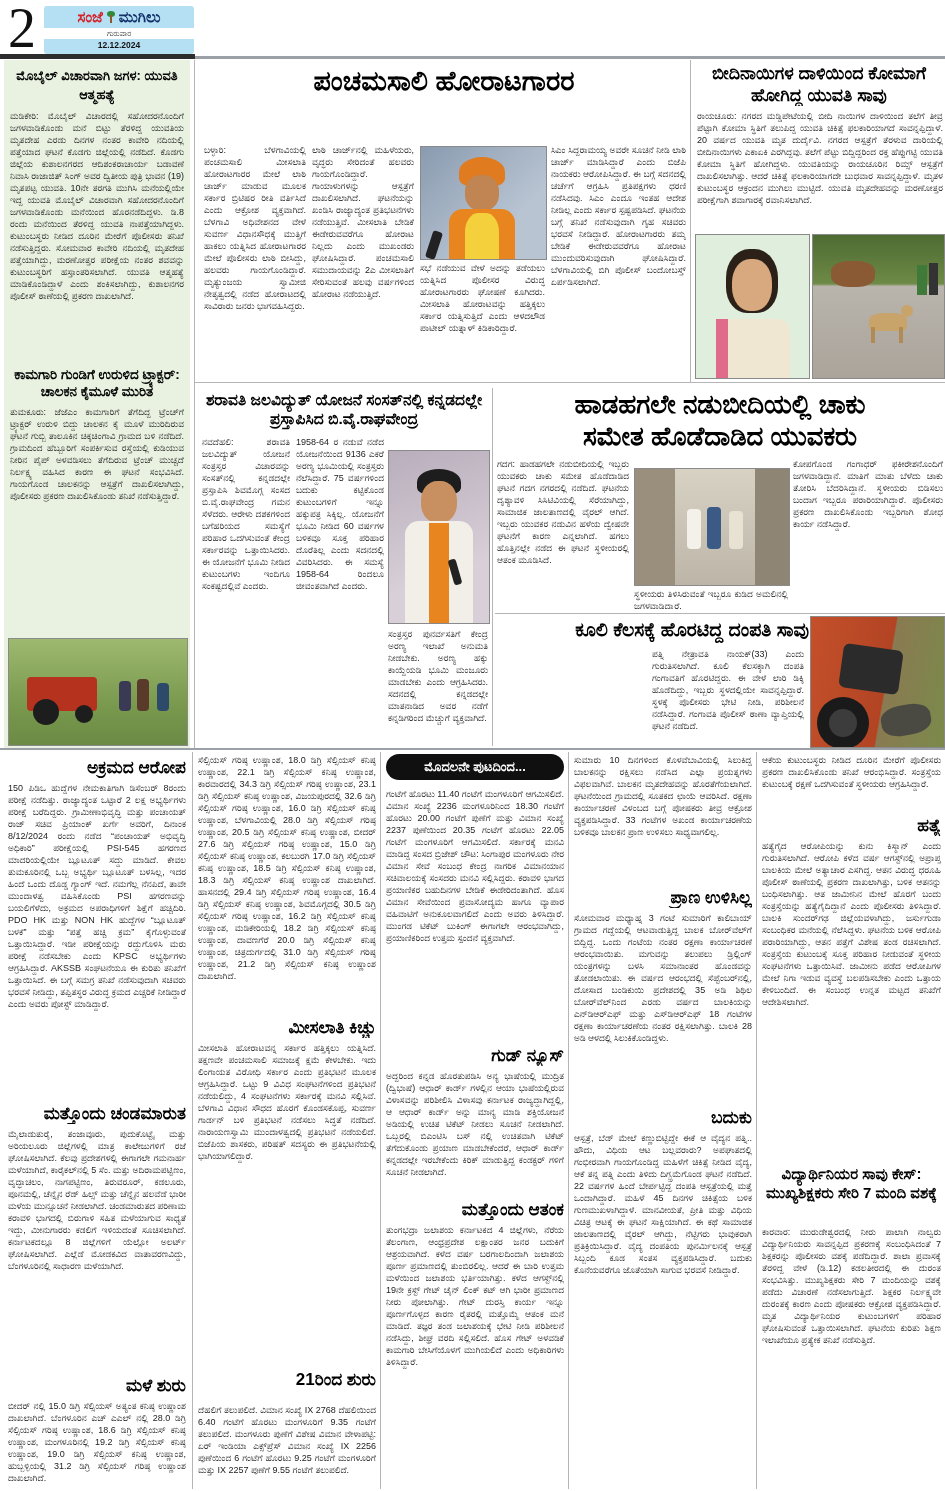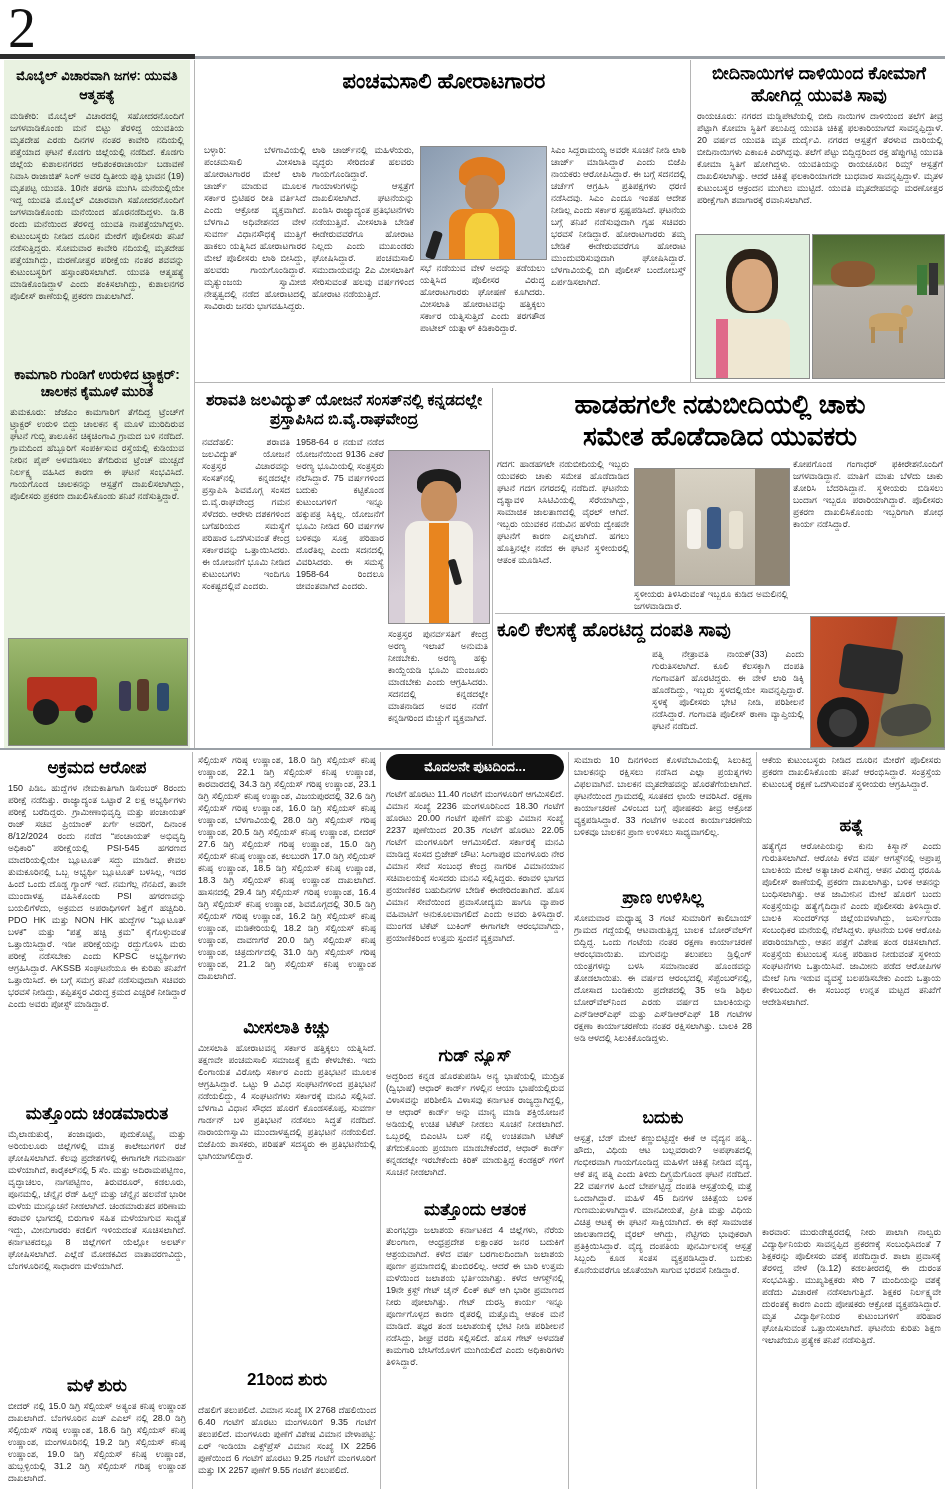--- a/index.html
+++ b/index.html
@@ -1,22 +1,22 @@
 <!DOCTYPE html>
 <html><head>
 <meta charset="utf-8">
 <style>
   html,body{margin:0;padding:0;background:#e8e8e8;}
   .page{position:relative;width:945px;height:1491px;background:#ffffff;
         font-family:"Liberation Sans", sans-serif;overflow:hidden;margin:0 auto;}
   .abs{position:absolute;}
   .hl{font-weight:bold;color:#000;text-align:center;overflow:hidden;}
-  .hl-left{font-weight:bold;color:#000;text-align:left;overflow:hidden;}
+  .hl-left{font-weight:bold;color:#000;text-align:right;overflow:hidden;}
   .body-txt{font-size:9px;line-height:12px;text-align:justify;color:#1c1c1c;overflow:hidden;}
-  .sec-title{font-weight:bold;font-size:17px;line-height:20px;color:#000;text-align:center;overflow:hidden;}
+  .sec-title{font-weight:bold;font-size:17px;line-height:20px;color:#000;text-align:right;overflow:hidden;}
   .banner{background:#101010;color:#ffffff;font-weight:bold;font-size:13px;line-height:26px;text-align:center;overflow:hidden;border-radius:13px;}
   .vline{position:absolute;width:1px;background:#b5b5b5;}
   .hline{position:absolute;height:1px;background:#b5b5b5;}
   .photo{position:absolute;border:1px solid #8a8a8a;overflow:hidden;}
   .greencol{position:absolute;background:#e9f2e1;}
   .masthead{position:absolute;background:#b5e0f4;border-radius:3px;overflow:hidden;}
   .mast-row{display:flex;align-items:center;justify-content:center;gap:3px;height:22px;}
   .mast-red{color:#d42127;font-weight:bold;font-size:15px;}
   .mast-blue{color:#13306b;font-weight:bold;font-size:15px;}
   .mast-daybar{background:#ffffff;text-align:center;font-size:7.5px;line-height:11px;color:#333;}
@@ -26,20 +26,29 @@
   .palm::after{content:"";position:absolute;left:4px;top:4px;width:2px;height:8px;background:#8a5a2b;}
   .pageno{font-family:"Liberation Serif", serif;font-size:56px;line-height:56px;color:#111;}
 </style>
 </head>
 <body>
 
 <div class="page">
 
   <div class="abs pageno" style="left:8px;top:0px;">2</div>
 
+  <div class="masthead" style="left:44px;top:6px;width:150px;height:48px;">
+    <div class="mast-row">
+      <span class="mast-red">ಸಂಜೆ</span>
+      <span class="palm"></span>
+      <span class="mast-blue">ಮುಗಿಲು</span>
+    </div>
+    <div class="mast-daybar">ಗುರುವಾರ</div>
+    <div class="mast-date">12.12.2024</div>
+  </div>
 
   <div class="abs" style="left:0;top:54px;width:195px;height:5px;background:#2d2d2d;"></div>
   <div class="abs" style="left:195px;top:56px;width:750px;height:3px;background:#9aa0a6;"></div>
 
   <div class="vline" style="left:194px;top:60px;height:688px;"></div>
   <div class="vline" style="left:690px;top:60px;height:322px;"></div>
   <div class="vline" style="left:492px;top:388px;height:358px;"></div>
   <div class="hline" style="left:195px;top:382px;width:750px;"></div>
   <div class="hline" style="left:495px;top:613px;width:450px;"></div>
   <div class="abs" style="left:0;top:748px;width:945px;height:2px;background:#9aa0a6;"></div>
@@ -58,33 +67,33 @@
 
   <div class="photo" style="left:8px;top:638px;width:178px;height:106px;background:linear-gradient(#9db96f,#7a9a4f 60%,#6b8a44);">
     <div style="position:absolute;left:18px;top:38px;width:70px;height:34px;background:#b5321f;border-radius:4px;"></div>
     <div style="position:absolute;left:24px;top:60px;width:26px;height:26px;background:#1d1d1d;border-radius:50%;"></div>
     <div style="position:absolute;left:66px;top:66px;width:18px;height:18px;background:#1d1d1d;border-radius:50%;"></div>
     <div style="position:absolute;left:110px;top:42px;width:12px;height:30px;background:#3a3a55;border-radius:4px;"></div>
     <div style="position:absolute;left:128px;top:40px;width:12px;height:32px;background:#5a3a2a;border-radius:4px;"></div>
     <div style="position:absolute;left:148px;top:44px;width:12px;height:28px;background:#2e4a6b;border-radius:4px;"></div>
   </div>
 
-  <div class="abs hl" style="left:200px;top:62px;width:488px;font-size:21px;line-height:38px;height:78px;">
+  <div class="abs hl" style="left:200px;top:62px;width:488px;font-size:27px;line-height:38px;height:78px;">
     <div>ಪಂಚಮಸಾಲಿ ಹೋರಾಟಗಾರರ</div>
   </div>
   <div class="abs body-txt" style="left:204px;top:144px;width:102px;height:236px;">ಬಳ್ಳಾರಿ: ಬೆಳಗಾವಿಯಲ್ಲಿ ಪಂಚಮಸಾಲಿ ಮೀಸಲಾತಿ ಹೋರಾಟಗಾರರ ಮೇಲೆ ಲಾಠಿ ಚಾರ್ಜ್ ಮಾಡುವ ಮೂಲಕ ಸರ್ಕಾರ ಬ್ರಿಟಿಷರ ರೀತಿ ವರ್ತಿಸಿದೆ ಎಂದು ಆಕ್ರೋಶ ವ್ಯಕ್ತವಾಗಿದೆ. ಬೆಳಗಾವಿ ಅಧಿವೇಶನದ ವೇಳೆ ಸುವರ್ಣ ವಿಧಾನಸೌಧಕ್ಕೆ ಮುತ್ತಿಗೆ ಹಾಕಲು ಯತ್ನಿಸಿದ ಹೋರಾಟಗಾರರ ಮೇಲೆ ಪೊಲೀಸರು ಲಾಠಿ ಬೀಸಿದ್ದು, ಹಲವರು ಗಾಯಗೊಂಡಿದ್ದಾರೆ. ಮೃತ್ಯುಂಜಯ ಸ್ವಾಮೀಜಿ ನೇತೃತ್ವದಲ್ಲಿ ನಡೆದ ಹೋರಾಟದಲ್ಲಿ ಸಾವಿರಾರು ಜನರು ಭಾಗವಹಿಸಿದ್ದರು.</div>
   <div class="abs body-txt" style="left:312px;top:144px;width:102px;height:236px;">ಲಾಠಿ ಚಾರ್ಜ್‌ನಲ್ಲಿ ಮಹಿಳೆಯರು, ವೃದ್ಧರು ಸೇರಿದಂತೆ ಹಲವರು ಗಾಯಗೊಂಡಿದ್ದಾರೆ. ಗಾಯಾಳುಗಳನ್ನು ಆಸ್ಪತ್ರೆಗೆ ದಾಖಲಿಸಲಾಗಿದೆ. ಘಟನೆಯನ್ನು ಖಂಡಿಸಿ ರಾಜ್ಯಾದ್ಯಂತ ಪ್ರತಿಭಟನೆಗಳು ನಡೆಯುತ್ತಿವೆ. ಮೀಸಲಾತಿ ಬೇಡಿಕೆ ಈಡೇರುವವರೆಗೂ ಹೋರಾಟ ನಿಲ್ಲದು ಎಂದು ಮುಖಂಡರು ಘೋಷಿಸಿದ್ದಾರೆ. ಪಂಚಮಸಾಲಿ ಸಮುದಾಯವನ್ನು 2ಎ ಮೀಸಲಾತಿಗೆ ಸೇರಿಸುವಂತೆ ಹಲವು ವರ್ಷಗಳಿಂದ ಹೋರಾಟ ನಡೆಯುತ್ತಿದೆ.</div>
   <div class="photo" style="left:420px;top:146px;width:125px;height:112px;background:linear-gradient(135deg,#8a9bb0,#b8c4d2 70%);">
     <div style="position:absolute;left:38px;top:10px;width:46px;height:30px;background:#e07b1f;border-radius:50% 50% 30% 30%;"></div>
     <div style="position:absolute;left:44px;top:28px;width:34px;height:36px;background:#c08552;border-radius:45%;"></div>
     <div style="position:absolute;left:28px;top:62px;width:66px;height:50px;background:#e8851f;border-radius:14px 14px 0 0;"></div>
     <div style="position:absolute;left:44px;top:66px;width:34px;height:46px;background:#f4d03c;border-radius:40% 40% 0 0;"></div>
     <div style="position:absolute;left:8px;top:84px;width:10px;height:28px;background:#222;border-radius:3px;transform:rotate(18deg);"></div>
   </div>
-  <div class="abs body-txt" style="left:420px;top:262px;width:125px;height:118px;">ಸಭೆ ನಡೆಯುವ ವೇಳೆ ಅದನ್ನು ತಡೆಯಲು ಯತ್ನಿಸಿದ ಪೊಲೀಸರ ವಿರುದ್ಧ ಹೋರಾಟಗಾರರು ಘೋಷಣೆ ಕೂಗಿದರು. ಮೀಸಲಾತಿ ಹೋರಾಟವನ್ನು ಹತ್ತಿಕ್ಕಲು ಸರ್ಕಾರ ಯತ್ನಿಸುತ್ತಿದೆ ಎಂದು ತರಗತೌಡ ಪಾಟೀಲ್ ಯತ್ನಾಳ್ ಕಿಡಿಕಾರಿದ್ದಾರೆ.</div>
+  <div class="abs body-txt" style="left:420px;top:262px;width:125px;height:118px;">ಸಭೆ ನಡೆಯುವ ವೇಳೆ ಅದನ್ನು ತಡೆಯಲು ಯತ್ನಿಸಿದ ಪೊಲೀಸರ ವಿರುದ್ಧ ಹೋರಾಟಗಾರರು ಘೋಷಣೆ ಕೂಗಿದರು. ಮೀಸಲಾತಿ ಹೋರಾಟವನ್ನು ಹತ್ತಿಕ್ಕಲು ಸರ್ಕಾರ ಯತ್ನಿಸುತ್ತಿದೆ ಎಂದು ಆಳದಲೌಡ ಪಾಟೀಲ್ ಯತ್ನಾಳ್ ಕಿಡಿಕಾರಿದ್ದಾರೆ.</div>
   <div class="abs body-txt" style="left:551px;top:144px;width:135px;height:236px;">ಸಿಎಂ ಸಿದ್ದರಾಮಯ್ಯ ಅವರೇ ಸೂಚನೆ ನೀಡಿ ಲಾಠಿ ಚಾರ್ಜ್ ಮಾಡಿಸಿದ್ದಾರೆ ಎಂದು ಬಿಜೆಪಿ ನಾಯಕರು ಆರೋಪಿಸಿದ್ದಾರೆ. ಈ ಬಗ್ಗೆ ಸದನದಲ್ಲಿ ಚರ್ಚೆಗೆ ಆಗ್ರಹಿಸಿ ಪ್ರತಿಪಕ್ಷಗಳು ಧರಣಿ ನಡೆಸಿದವು. ಸಿಎಂ ಎಂದೂ ಇಂತಹ ಆದೇಶ ನೀಡಿಲ್ಲ ಎಂದು ಸರ್ಕಾರ ಸ್ಪಷ್ಟಪಡಿಸಿದೆ. ಘಟನೆಯ ಬಗ್ಗೆ ತನಿಖೆ ನಡೆಸುವುದಾಗಿ ಗೃಹ ಸಚಿವರು ಭರವಸೆ ನೀಡಿದ್ದಾರೆ. ಹೋರಾಟಗಾರರು ತಮ್ಮ ಬೇಡಿಕೆ ಈಡೇರುವವರೆಗೂ ಹೋರಾಟ ಮುಂದುವರಿಸುವುದಾಗಿ ಘೋಷಿಸಿದ್ದಾರೆ. ಬೆಳಗಾವಿಯಲ್ಲಿ ಬಿಗಿ ಪೊಲೀಸ್ ಬಂದೋಬಸ್ತ್ ಏರ್ಪಡಿಸಲಾಗಿದೆ.</div>
 
   <div class="abs hl" style="left:695px;top:62px;width:248px;font-size:17.5px;line-height:22px;height:44px;">ಬೀದಿನಾಯಿಗಳ ದಾಳಿಯಿಂದ ಕೋಮಾಗೆ ಹೋಗಿದ್ದ ಯುವತಿ ಸಾವು</div>
   <div class="abs body-txt" style="left:697px;top:110px;width:246px;height:122px;">ರಾಯಚೂರು: ನಗರದ ಮಡ್ಡಿಪೇಟೆಯಲ್ಲಿ ಬೀದಿ ನಾಯಿಗಳ ದಾಳಿಯಿಂದ ತಲೆಗೆ ತೀವ್ರ ಪೆಟ್ಟಾಗಿ ಕೋಮಾ ಸ್ಥಿತಿಗೆ ತಲುಪಿದ್ದ ಯುವತಿ ಚಿಕಿತ್ಸೆ ಫಲಕಾರಿಯಾಗದೆ ಸಾವನ್ನಪ್ಪಿದ್ದಾಳೆ. 20 ವರ್ಷದ ಯುವತಿ ಮೃತ ದುರ್ದೈವಿ. ನಗರದ ಆಸ್ಪತ್ರೆಗೆ ತೆರಳುವ ದಾರಿಯಲ್ಲಿ ಬೀದಿನಾಯಿಗಳು ಎಕಾಏಕಿ ಎರಗಿದ್ದವು. ತಲೆಗೆ ಪೆಟ್ಟು ಬಿದ್ದಿದ್ದರಿಂದ ರಕ್ತ ಹೆಪ್ಪುಗಟ್ಟಿ ಯುವತಿ ಕೋಮಾ ಸ್ಥಿತಿಗೆ ಹೋಗಿದ್ದಳು. ಯುವತಿಯನ್ನು ರಾಯಚೂರಿನ ರಿಮ್ಸ್ ಆಸ್ಪತ್ರೆಗೆ ದಾಖಲಿಸಲಾಗಿತ್ತು. ಆದರೆ ಚಿಕಿತ್ಸೆ ಫಲಕಾರಿಯಾಗದೇ ಬುಧವಾರ ಸಾವನ್ನಪ್ಪಿದ್ದಾಳೆ. ಮೃತಳ ಕುಟುಂಬಸ್ಥರ ಆಕ್ರಂದನ ಮುಗಿಲು ಮುಟ್ಟಿದೆ. ಯುವತಿ ಮೃತದೇಹವನ್ನು ಮರಣೋತ್ತರ ಪರೀಕ್ಷೆಗಾಗಿ ಶವಾಗಾರಕ್ಕೆ ರವಾನಿಸಲಾಗಿದೆ.</div>
   <div class="photo" style="left:695px;top:234px;width:113px;height:143px;background:#dfeedd;">
     <div style="position:absolute;left:30px;top:14px;width:52px;height:64px;background:#2b2118;border-radius:45% 45% 40% 40%;"></div>
     <div style="position:absolute;left:36px;top:24px;width:40px;height:52px;background:#d8a87f;border-radius:45%;"></div>
     <div style="position:absolute;left:20px;top:84px;width:74px;height:60px;background:#efe7d2;border-radius:12px 12px 0 0;"></div>
     <div style="position:absolute;left:20px;top:84px;width:12px;height:60px;background:#e06a8a;"></div>
   </div>
@@ -156,15 +165,16 @@
 
   <div class="abs body-txt" style="left:574px;top:754px;width:178px;height:130px;">ಸುಮಾರು 10 ದಿನಗಳಿಂದ ಕೊಳವೆಬಾವಿಯಲ್ಲಿ ಸಿಲುಕಿದ್ದ ಬಾಲಕನನ್ನು ರಕ್ಷಿಸಲು ನಡೆಸಿದ ಎಲ್ಲಾ ಪ್ರಯತ್ನಗಳು ವಿಫಲವಾಗಿವೆ. ಬಾಲಕನ ಮೃತದೇಹವನ್ನು ಹೊರತೆಗೆಯಲಾಗಿದೆ. ಘಟನೆಯಿಂದ ಗ್ರಾಮದಲ್ಲಿ ಸೂತಕದ ಛಾಯೆ ಆವರಿಸಿದೆ. ರಕ್ಷಣಾ ಕಾರ್ಯಾಚರಣೆ ವಿಳಂಬದ ಬಗ್ಗೆ ಪೋಷಕರು ತೀವ್ರ ಆಕ್ರೋಶ ವ್ಯಕ್ತಪಡಿಸಿದ್ದಾರೆ. 33 ಗಂಟೆಗಳ ಅಖಂಡ ಕಾರ್ಯಾಚರಣೆಯ ಬಳಿಕವೂ ಬಾಲಕನ ಪ್ರಾಣ ಉಳಿಸಲು ಸಾಧ್ಯವಾಗಲಿಲ್ಲ.</div>
   <div class="abs sec-title" style="left:574px;top:888px;width:178px;">ಪ್ರಾಣ ಉಳಿಸಿಲ್ಲ</div>
   <div class="abs body-txt" style="left:574px;top:912px;width:178px;height:192px;">ಸೋಮವಾರ ಮಧ್ಯಾಹ್ನ 3 ಗಂಟೆ ಸುಮಾರಿಗೆ ಕಾಲಿಬಾಯ್ ಗ್ರಾಮದ ಗದ್ದೆಯಲ್ಲಿ ಆಟವಾಡುತ್ತಿದ್ದ ಬಾಲಕ ಬೋರ್‌ವೆಲ್‌ಗೆ ಬಿದ್ದಿದ್ದ. ಒಂದು ಗಂಟೆಯ ನಂತರ ರಕ್ಷಣಾ ಕಾರ್ಯಾಚರಣೆ ಆರಂಭವಾಯಿತು. ಮಗುವನ್ನು ತಲುಪಲು ಡ್ರಿಲ್ಲಿಂಗ್ ಯಂತ್ರಗಳನ್ನು ಬಳಸಿ ಸಮಾನಾಂತರ ಹೊಂಡವನ್ನು ತೋಡಲಾಯಿತು. ಈ ವರ್ಷದ ಆರಂಭದಲ್ಲಿ ಸೆಪ್ಟೆಂಬರ್‌ನಲ್ಲಿ, ದೋಸಾದ ಬಂಡಿಕುಯಿ ಪ್ರದೇಶದಲ್ಲಿ 35 ಅಡಿ ಶಿಥಿಲ ಬೋರ್‌ವೆಲ್‌ನಿಂದ ಎರಡು ವರ್ಷದ ಬಾಲಕಿಯನ್ನು ಎನ್‌ಡಿಆರ್‌ಎಫ್ ಮತ್ತು ಎಸ್‌ಡಿಆರ್‌ಎಫ್ 18 ಗಂಟೆಗಳ ರಕ್ಷಣಾ ಕಾರ್ಯಾಚರಣೆಯ ನಂತರ ರಕ್ಷಿಸಲಾಗಿತ್ತು. ಬಾಲಕಿ 28 ಅಡಿ ಆಳದಲ್ಲಿ ಸಿಲುಕಿಕೊಂಡಿದ್ದಳು.</div>
   <div class="abs sec-title" style="left:574px;top:1108px;width:178px;">ಬದುಕು</div>
   <div class="abs body-txt" style="left:574px;top:1132px;width:178px;height:354px;">ಆಸ್ಪತ್ರೆ, ಬೆಡ್ ಮೇಲೆ ಕಣ್ಣುಬಿಟ್ಟಿದ್ದೇ ಈಕೆ ಆ ವೈದ್ಯನ ಪತ್ನಿ.. ಹೌದು, ವಿಧಿಯ ಆಟ ಬಲ್ಲವರಾರು? ಅಪಘಾತದಲ್ಲಿ ಗಂಭೀರವಾಗಿ ಗಾಯಗೊಂಡಿದ್ದ ಮಹಿಳೆಗೆ ಚಿಕಿತ್ಸೆ ನೀಡಿದ ವೈದ್ಯ, ಆಕೆ ತನ್ನ ಪತ್ನಿ ಎಂದು ತಿಳಿದು ದಿಗ್ಭ್ರಮೆಗೊಂಡ ಘಟನೆ ನಡೆದಿದೆ. 22 ವರ್ಷಗಳ ಹಿಂದೆ ಬೇರ್ಪಟ್ಟಿದ್ದ ದಂಪತಿ ಆಸ್ಪತ್ರೆಯಲ್ಲಿ ಮತ್ತೆ ಒಂದಾಗಿದ್ದಾರೆ. ಮಹಿಳೆ 45 ದಿನಗಳ ಚಿಕಿತ್ಸೆಯ ಬಳಿಕ ಗುಣಮುಖಳಾಗಿದ್ದಾಳೆ. ಮಾನವೀಯತೆ, ಪ್ರೀತಿ ಮತ್ತು ವಿಧಿಯ ವಿಚಿತ್ರ ಆಟಕ್ಕೆ ಈ ಘಟನೆ ಸಾಕ್ಷಿಯಾಗಿದೆ. ಈ ಕಥೆ ಸಾಮಾಜಿಕ ಜಾಲತಾಣದಲ್ಲಿ ವೈರಲ್ ಆಗಿದ್ದು, ನೆಟ್ಟಿಗರು ಭಾವುಕರಾಗಿ ಪ್ರತಿಕ್ರಿಯಿಸಿದ್ದಾರೆ. ವೈದ್ಯ ದಂಪತಿಯ ಪುನರ್ಮಿಲನಕ್ಕೆ ಆಸ್ಪತ್ರೆ ಸಿಬ್ಬಂದಿ ಕೂಡ ಸಂತಸ ವ್ಯಕ್ತಪಡಿಸಿದ್ದಾರೆ. ಬದುಕು ಕೊನೆಯವರೆಗೂ ಜೊತೆಯಾಗಿ ಸಾಗುವ ಭರವಸೆ ನೀಡಿದ್ದಾರೆ.</div>
 
   <div class="abs body-txt" style="left:762px;top:754px;width:179px;height:58px;">ಆಕೆಯ ಕುಟುಂಬಸ್ಥರು ನೀಡಿದ ದೂರಿನ ಮೇರೆಗೆ ಪೊಲೀಸರು ಪ್ರಕರಣ ದಾಖಲಿಸಿಕೊಂಡು ತನಿಖೆ ಆರಂಭಿಸಿದ್ದಾರೆ. ಸಂತ್ರಸ್ತೆಯ ಕುಟುಂಬಕ್ಕೆ ರಕ್ಷಣೆ ಒದಗಿಸುವಂತೆ ಸ್ಥಳೀಯರು ಆಗ್ರಹಿಸಿದ್ದಾರೆ.</div>
   <div class="abs sec-title" style="left:762px;top:816px;width:179px;">ಹತ್ಯೆ</div>
   <div class="abs body-txt" style="left:762px;top:840px;width:179px;height:320px;">ಹತ್ಯೆಗೈದ ಆರೋಪಿಯನ್ನು ಕುನು ಕಿಸ್ಮಾನ್ ಎಂದು ಗುರುತಿಸಲಾಗಿದೆ. ಆರೋಪಿ ಕಳೆದ ವರ್ಷ ಆಗಸ್ಟ್‌ನಲ್ಲಿ ಅಪ್ರಾಪ್ತ ಬಾಲಕಿಯ ಮೇಲೆ ಅತ್ಯಾಚಾರ ಎಸಗಿದ್ದ. ಆತನ ವಿರುದ್ಧ ಧರೂಹಿ ಪೊಲೀಸ್ ಠಾಣೆಯಲ್ಲಿ ಪ್ರಕರಣ ದಾಖಲಾಗಿತ್ತು, ಬಳಿಕ ಆತನನ್ನು ಬಂಧಿಸಲಾಗಿತ್ತು. ಆತ ಜಾಮೀನಿನ ಮೇಲೆ ಹೊರಗೆ ಬಂದು ಸಂತ್ರಸ್ತೆಯನ್ನು ಹತ್ಯೆಗೈದಿದ್ದಾನೆ ಎಂದು ಪೊಲೀಸರು ತಿಳಿಸಿದ್ದಾರೆ. ಬಾಲಕಿ ಸುಂದರ್‌ಗಢ ಜಿಲ್ಲೆಯವಳಾಗಿದ್ದು, ಜರ್ಸುಗುಡಾ ಸಂಬಂಧಿಕರ ಮನೆಯಲ್ಲಿ ನೆಲೆಸಿದ್ದಳು. ಘಟನೆಯ ಬಳಿಕ ಆರೋಪಿ ಪರಾರಿಯಾಗಿದ್ದು, ಆತನ ಪತ್ತೆಗೆ ವಿಶೇಷ ತಂಡ ರಚಿಸಲಾಗಿದೆ. ಸಂತ್ರಸ್ತೆಯ ಕುಟುಂಬಕ್ಕೆ ಸೂಕ್ತ ಪರಿಹಾರ ನೀಡುವಂತೆ ಸ್ಥಳೀಯ ಸಂಘಟನೆಗಳು ಒತ್ತಾಯಿಸಿವೆ. ಜಾಮೀನು ಪಡೆದ ಆರೋಪಿಗಳ ಮೇಲೆ ನಿಗಾ ಇಡುವ ವ್ಯವಸ್ಥೆ ಬಲಪಡಿಸಬೇಕು ಎಂದು ಒತ್ತಾಯ ಕೇಳಿಬಂದಿದೆ. ಈ ಸಂಬಂಧ ಉನ್ನತ ಮಟ್ಟದ ತನಿಖೆಗೆ ಆದೇಶಿಸಲಾಗಿದೆ.</div>
+  <div class="abs hl" style="left:762px;top:1164px;width:179px;font-size:15px;line-height:19px;height:58px;">ವಿದ್ಯಾರ್ಥಿನಿಯರ ಸಾವು ಕೇಸ್: ಮುಖ್ಯಶಿಕ್ಷಕರು ಸೇರಿ 7 ಮಂದಿ ವಶಕ್ಕೆ</div>
   <div class="abs body-txt" style="left:762px;top:1226px;width:179px;height:260px;">ಕಾರವಾರ: ಮುರುಡೇಶ್ವರದಲ್ಲಿ ನೀರು ಪಾಲಾಗಿ ನಾಲ್ವರು ವಿದ್ಯಾರ್ಥಿನಿಯರು ಸಾವನ್ನಪ್ಪಿದ ಪ್ರಕರಣಕ್ಕೆ ಸಂಬಂಧಿಸಿದಂತೆ 7 ಶಿಕ್ಷಕರನ್ನು ಪೊಲೀಸರು ವಶಕ್ಕೆ ಪಡೆದಿದ್ದಾರೆ. ಶಾಲಾ ಪ್ರವಾಸಕ್ಕೆ ತೆರಳಿದ್ದ ವೇಳೆ (ಡಿ.12) ಕಡಲತೀರದಲ್ಲಿ ಈ ದುರಂತ ಸಂಭವಿಸಿತ್ತು. ಮುಖ್ಯಶಿಕ್ಷಕರು ಸೇರಿ 7 ಮಂದಿಯನ್ನು ವಶಕ್ಕೆ ಪಡೆದು ವಿಚಾರಣೆ ನಡೆಸಲಾಗುತ್ತಿದೆ. ಶಿಕ್ಷಕರ ನಿರ್ಲಕ್ಷ್ಯವೇ ದುರಂತಕ್ಕೆ ಕಾರಣ ಎಂದು ಪೋಷಕರು ಆಕ್ರೋಶ ವ್ಯಕ್ತಪಡಿಸಿದ್ದಾರೆ. ಮೃತ ವಿದ್ಯಾರ್ಥಿನಿಯರ ಕುಟುಂಬಗಳಿಗೆ ಪರಿಹಾರ ಘೋಷಿಸುವಂತೆ ಒತ್ತಾಯಿಸಲಾಗಿದೆ. ಘಟನೆಯ ಕುರಿತು ಶಿಕ್ಷಣ ಇಲಾಖೆಯೂ ಪ್ರತ್ಯೇಕ ತನಿಖೆ ನಡೆಸುತ್ತಿದೆ.</div>
 
 </div>
 
 </body></html>

